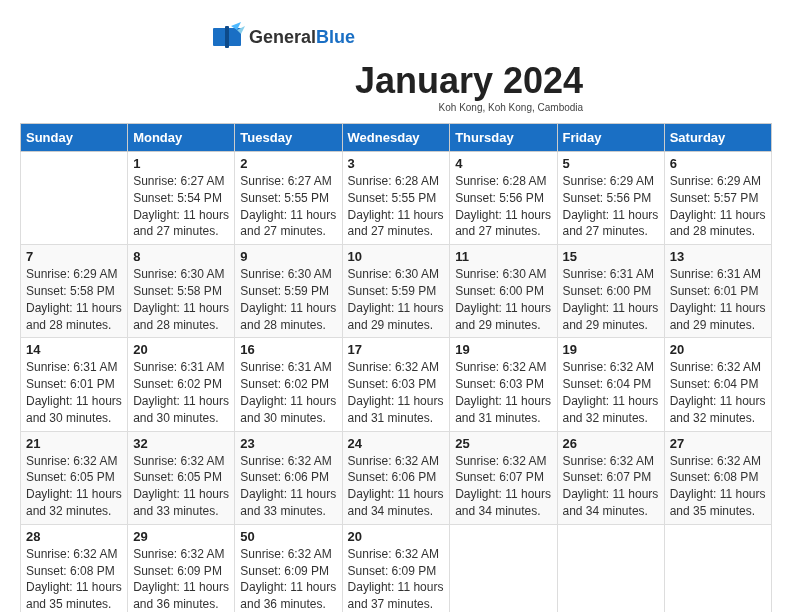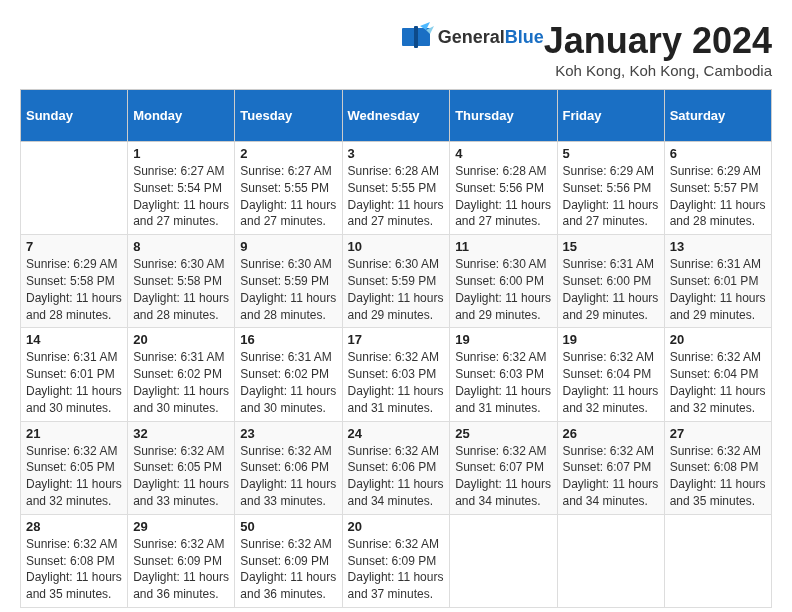--- a/index.html
+++ b/index.html
@@ -5,51 +5,52 @@
     * { box-sizing: border-box; margin: 0; padding: 0; }
     body {
       font-family: Arial, sans-serif;
       background: #fff;
       width: 792px;
       min-height: 612px;
       padding: 20px;
     }
     .header {
       display: flex;
-      justify-content: flex-end;
+      justify-content: center;
       align-items: flex-start;
       margin-bottom: 10px;
     }
     .logo {
       display: flex;
       flex-direction: column;
       align-items: flex-start;
     }
     .title-block {
       text-align: right;
+      margin-top: 40px;
     }
     .month-title {
       font-size: 36px;
       font-weight: bold;
       color: #222;
     }
     .location {
-      font-size: 15px;
+      font-size: 10px;
       color: #444;
     }
     table {
       width: 100%;
       border-collapse: collapse;
       font-size: 11px;
     }
     thead tr th {
       background-color: #1a6fc4;
       color: #fff;
       text-align: left;
-      padding: 18px 5px;
+      padding: 6px 5px;
       font-size: 13px;
       font-weight: bold;
       border: 1px solid #ccc;
     }
     tbody tr td {
       border: 1px solid #ddd;
       vertical-align: top;
       padding: 4px 5px;
       width: 108px;
       min-height: 80px;

